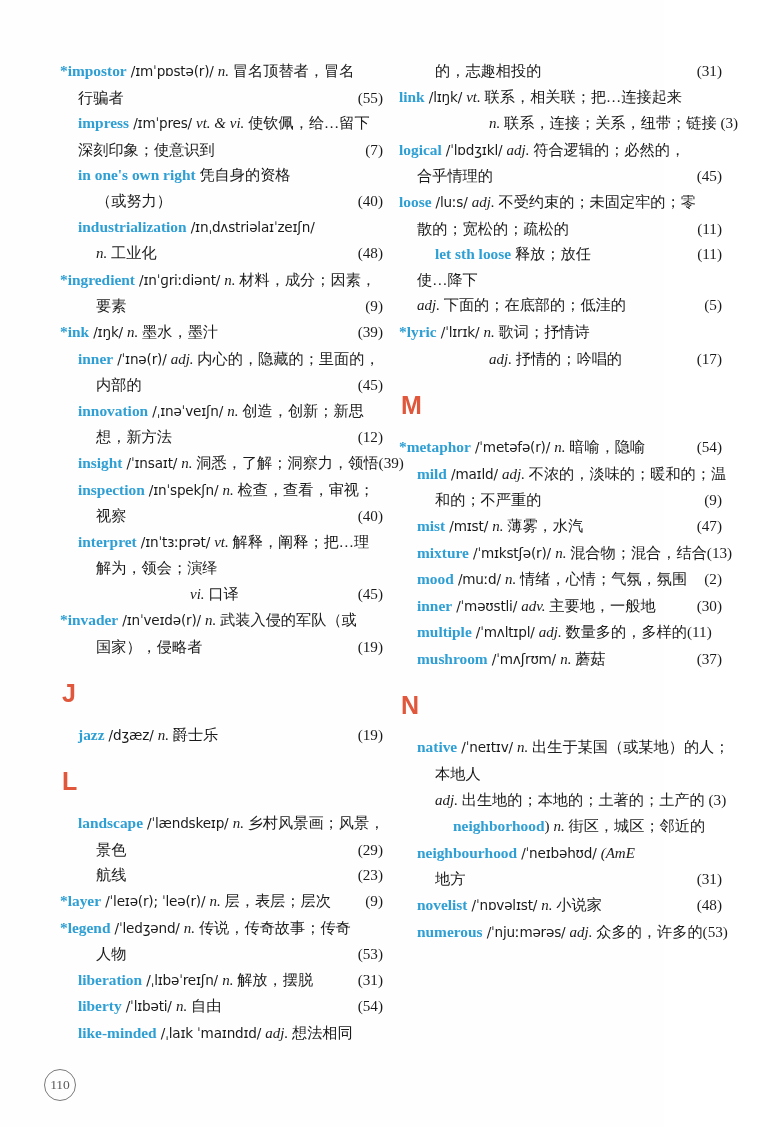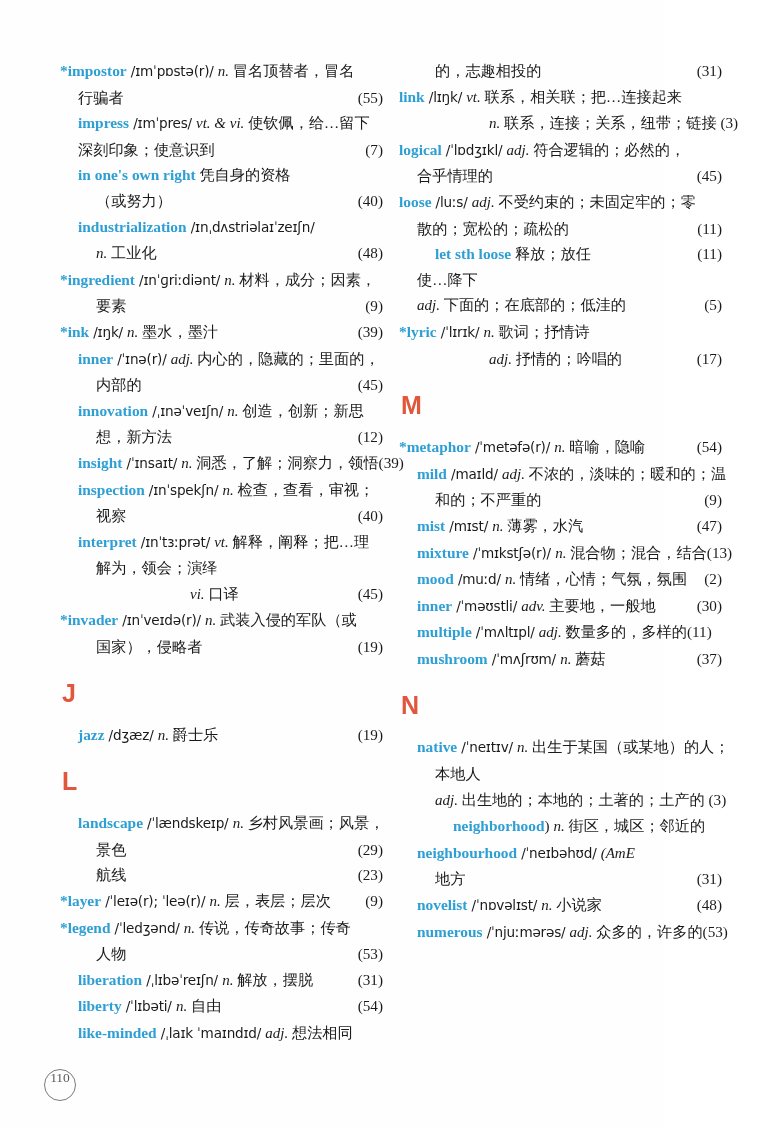--- a/index.html
+++ b/index.html
@@ -89,20 +89,21 @@
   }
 
   #page-number {
     position: absolute;
     left: 44px;
     bottom: 26px;
     width: 30px; height: 30px;
     border: 1px solid #7a7a7a;
     border-radius: 50%;
     display: flex;
+    align-items: center;
     justify-content: center;
     font-family: "Liberation Serif", "DejaVu Serif", serif;
     font-size: 13.5px;
     color: #5a5a5a;
   }
 </style>
 </head>
 <body>
 
 <div id="page">

